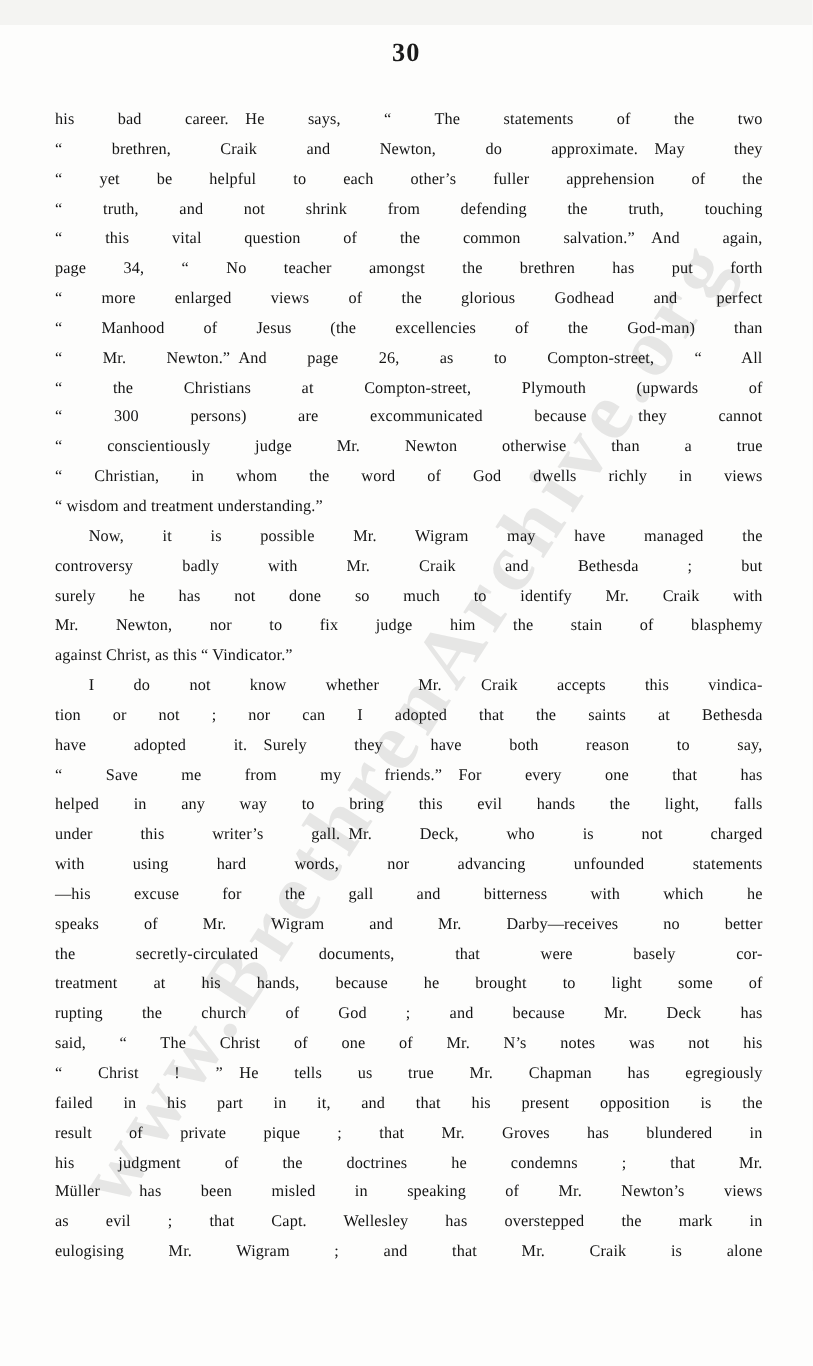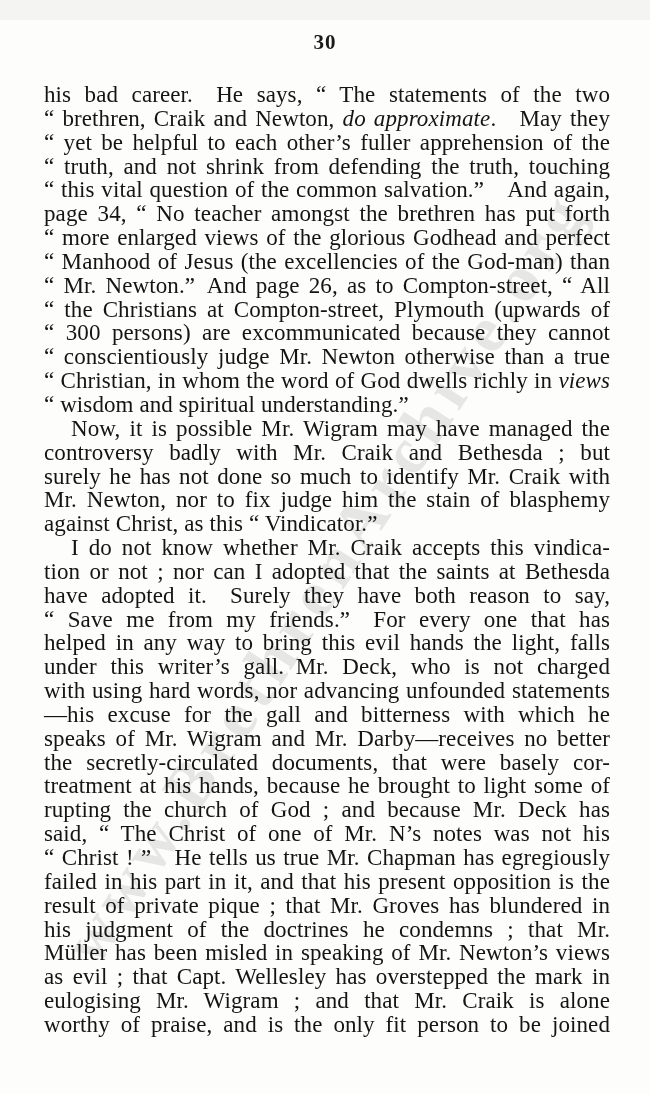--- a/index.html
+++ b/index.html
@@ -37,31 +37,31 @@
     color: rgba(110, 110, 110, 0.16);
     user-select: none;
     pointer-events: none;
   }
   .text-block {
     position: absolute;
     left: 44px; top: 63px;
     width: 566px;
   }
   .line {
-    font-size: 23px;
+    font-size: 13px;
     height: 23.85px;
     line-height: 23.85px;
     text-align: justify;
     text-align-last: justify;
     white-space: nowrap;
     letter-spacing: 0.1px;
   }
   .line.nj { text-align-last: left; }
   .line.ind { padding-left: 27px; }
-  .it { font-style: italic; }
+  .it { }
 </style>
 </head>
 <body>
 
 <div class="page">
   <div class="page-number">30</div>
 
   <div class="watermark">www.BrethrenArchive.org</div>
 
   <div class="text-block">
@@ -71,21 +71,21 @@
       <div class="line"><span>“ truth, and not shrink from defending the truth, touching</span></div>
       <div class="line"><span>“ this vital question of the common salvation.”  And again,</span></div>
       <div class="line"><span>page 34, “ No teacher amongst the brethren has put forth</span></div>
       <div class="line"><span>“ more enlarged views of the glorious Godhead and perfect</span></div>
       <div class="line"><span>“ Manhood of Jesus (the excellencies of the God-man) than</span></div>
       <div class="line"><span>“ Mr. Newton.” And page 26, as to Compton-street, “ All</span></div>
       <div class="line"><span>“ the Christians at Compton-street, Plymouth (upwards of</span></div>
       <div class="line"><span>“ 300 persons) are excommunicated because they cannot</span></div>
       <div class="line"><span>“ conscientiously judge Mr. Newton otherwise than a true</span></div>
       <div class="line"><span>“ Christian, in whom the word of God dwells richly in </span><span class="it">views</span></div>
-      <div class="line nj"><span>“ wisdom and spiritual understanding.”</span></div>
+      <div class="line nj"><span>“ wisdom and treatment understanding.”</span></div>
       <div class="line ind"><span>Now, it is possible Mr. Wigram may have managed the</span></div>
       <div class="line"><span>controversy badly with Mr. Craik and Bethesda ; but</span></div>
       <div class="line"><span>surely he has not done so much to identify Mr. Craik with</span></div>
       <div class="line"><span>Mr. Newton, nor to fix judge him the stain of blasphemy</span></div>
       <div class="line nj"><span>against Christ, as this “ Vindicator.”</span></div>
       <div class="line ind"><span>I do not know whether Mr. Craik accepts this vindica-</span></div>
       <div class="line"><span>tion or not ; nor can I adopted that the saints at Bethesda</span></div>
       <div class="line"><span>have adopted it.  Surely they have both reason to say,</span></div>
       <div class="line"><span>“ Save me from my friends.”  For every one that has</span></div>
       <div class="line"><span>helped in any way to bring this evil hands the light, falls</span></div>
@@ -97,15 +97,14 @@
       <div class="line"><span>treatment at his hands, because he brought to light some of</span></div>
       <div class="line"><span>rupting the church of God ; and because Mr. Deck has</span></div>
       <div class="line"><span>said, “ The Christ of one of Mr. N’s notes was not his</span></div>
       <div class="line"><span>“ Christ ! ”  He tells us true Mr. Chapman has egregiously</span></div>
       <div class="line"><span>failed in his part in it, and that his present opposition is the</span></div>
       <div class="line"><span>result of private pique ; that Mr. Groves has blundered in</span></div>
       <div class="line"><span>his judgment of the doctrines he condemns ; that Mr.</span></div>
       <div class="line"><span>Müller has been misled in speaking of Mr. Newton’s views</span></div>
       <div class="line"><span>as evil ; that Capt. Wellesley has overstepped the mark in</span></div>
       <div class="line"><span>eulogising Mr. Wigram ; and that Mr. Craik is alone</span></div>
-      <div class="line"><span>worthy of praise, and is the only fit person to be joined</span></div>
     </div>
 </div>
 
 </body></html>

